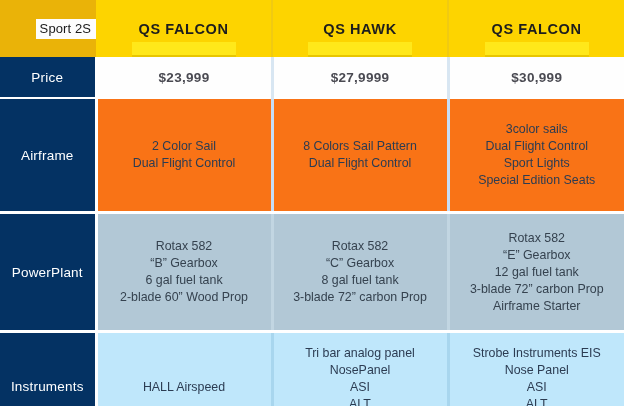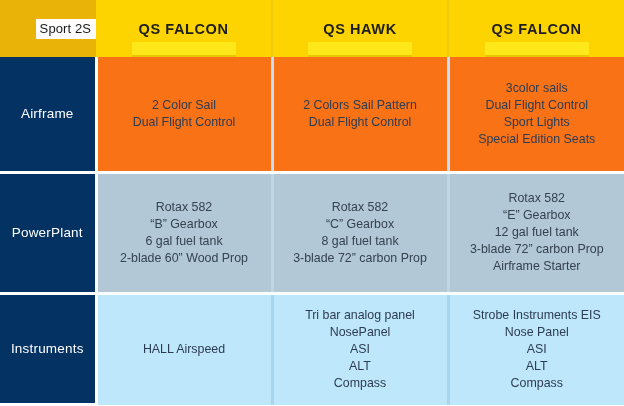--- a/index.html
+++ b/index.html
@@ -170,29 +170,41 @@
         <span class="model-blank"></span>
       </th>
       <th class="model-head">
         <span class="model-name">QS FALCON</span>
         <span class="model-blank"></span>
       </th>
     </tr>
   </thead>
   <tbody>
 
+    <tr class="row-price">
+      <td class="row-label">Price</td>
+      <td class="val">
+        <span class="line">$23,999</span>
+      </td>
+      <td class="val">
+        <span class="line">$27,9999</span>
+      </td>
+      <td class="val">
+        <span class="line">$30,999</span>
+      </td>
+    </tr>
 
     <tr class="row-airframe">
       <td class="row-label">Airframe</td>
       <td class="val">
         <span class="line">2 Color Sail</span>
         <span class="line">Dual Flight Control</span>
       </td>
       <td class="val">
-        <span class="line">2 Colors Sail Pattern</span>
+        <span class="line">8 Colors Sail Pattern</span>
         <span class="line">Dual Flight Control</span>
       </td>
       <td class="val">
         <span class="line">3color sails</span>
         <span class="line">Dual Flight Control</span>
         <span class="line">Sport Lights</span>
         <span class="line">Special Edition Seats</span>
       </td>
     </tr>
 

